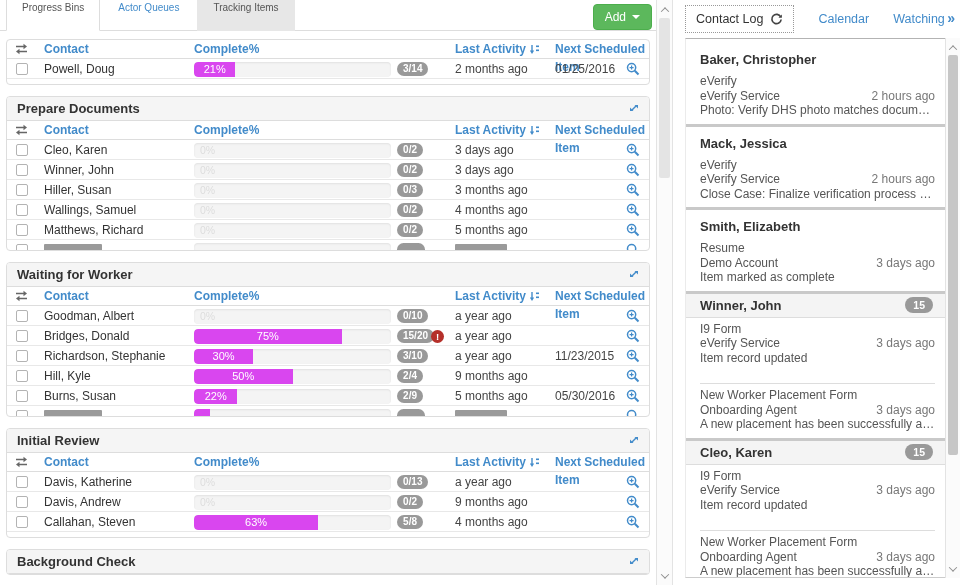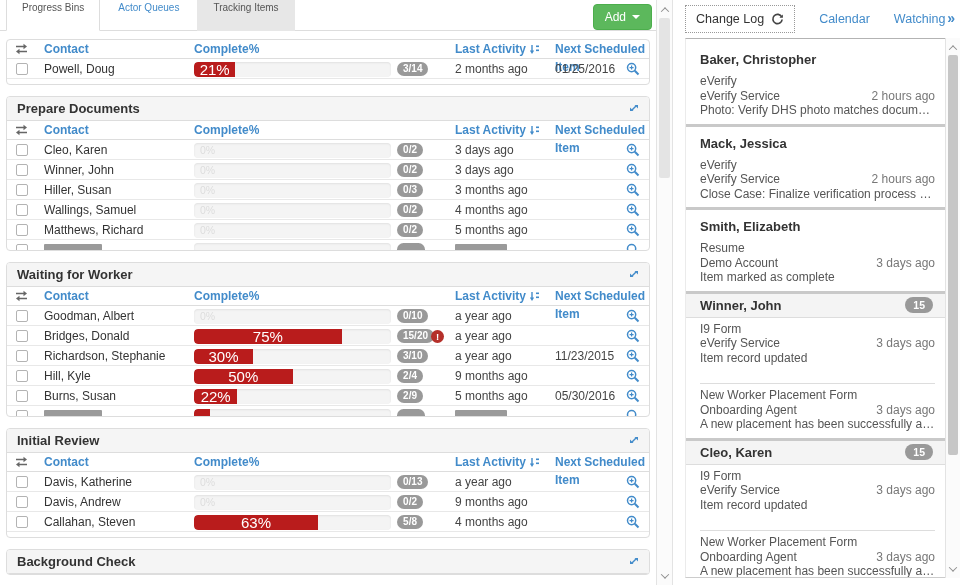--- a/index.html
+++ b/index.html
@@ -37,21 +37,21 @@
   .c-last { position:absolute; left:448px; cursor:pointer; display:flex; align-items:center; gap:3px;justify-content:space-between; }
   .c-next { position:absolute; left:548px; cursor:pointer; }
   .sort-icon { display:inline-flex; align-items:flex-start; gap:1px; }
 
   .row { position:relative; height:20px; border-bottom:1px solid #e8e8e8; font-size:12px; color:#444; line-height:20px; }
   .cb { position:absolute; left:9px; top:4px; width:12px; height:12px; background:#fff;
     border:1px solid #b3b3b3; border-radius:2px; cursor:pointer; }
   .cell.name { position:absolute; left:37px; color:#333; }
   .bar { position:absolute; left:187px; top:2.5px; width:197px; height:15px; background:#f4f4f4;
     border-radius:4px; box-shadow:inset 0 1px 2px rgba(0,0,0,0.08); overflow:hidden; }
-  .fill { display:block; height:100%; background:#b91c1c; color:#fff; font-size:15px;
+  .fill { display:block; height:100%; background:#d946ef; color:#fff; font-size:11px;
     line-height:15px; text-align:center; border-radius:4px 0 0 4px; }
   .zero { position:absolute; left:6px; top:0; color:#ddd; font-size:10.5px; line-height:15px; }
   .badge { position:absolute; left:390px; top:3px; background:#999; color:#fff; font-size:10px;
     font-weight:bold; border-radius:8px; padding:0 6px; height:14px; line-height:14px; min-width:26px; text-align:right; }
   .alert-ic { position:absolute; left:424px; top:3.5px; width:13px; height:13px; border-radius:50%;
     background:#b5302a; color:#fff; font-size:9.5px; font-weight:bold; text-align:center; line-height:13px; }
   .cell.last { position:absolute; left:448px; }
   .cell.next { position:absolute; left:548px; }
   .mag { position:absolute; right:9px; top:3px; width:14px; height:14px; cursor:pointer; }
 
@@ -605,21 +605,21 @@
       </div>
     <div class="thumb main-thumb"></div>
     <div class="scroll-btn down">
         <span class="chev d"></span>
       </div>
   </div>
 
   <div class="right">
     <div class="panel-tabs">
       <span class="ptab active">
-        <span>Change Log</span>
+        <span>Contact Log</span>
         <svg width="13" height="13" viewBox="0 0 14 14">
           <path d="M11.5 4.2 A 5 5 0 1 0 12 7" fill="none" stroke="#444" stroke-width="1.8"></path>
           <path d="M12.8 1.5 L12.8 5.2 L9.1 5.2 Z" fill="#444"></path>
         </svg>
       </span>
       <span class="ptab plink">Calendar</span>
       <span class="ptab plink">Watching</span>
       <span class="pcollapse">»</span>
     </div>
     <div class="panel-content">

